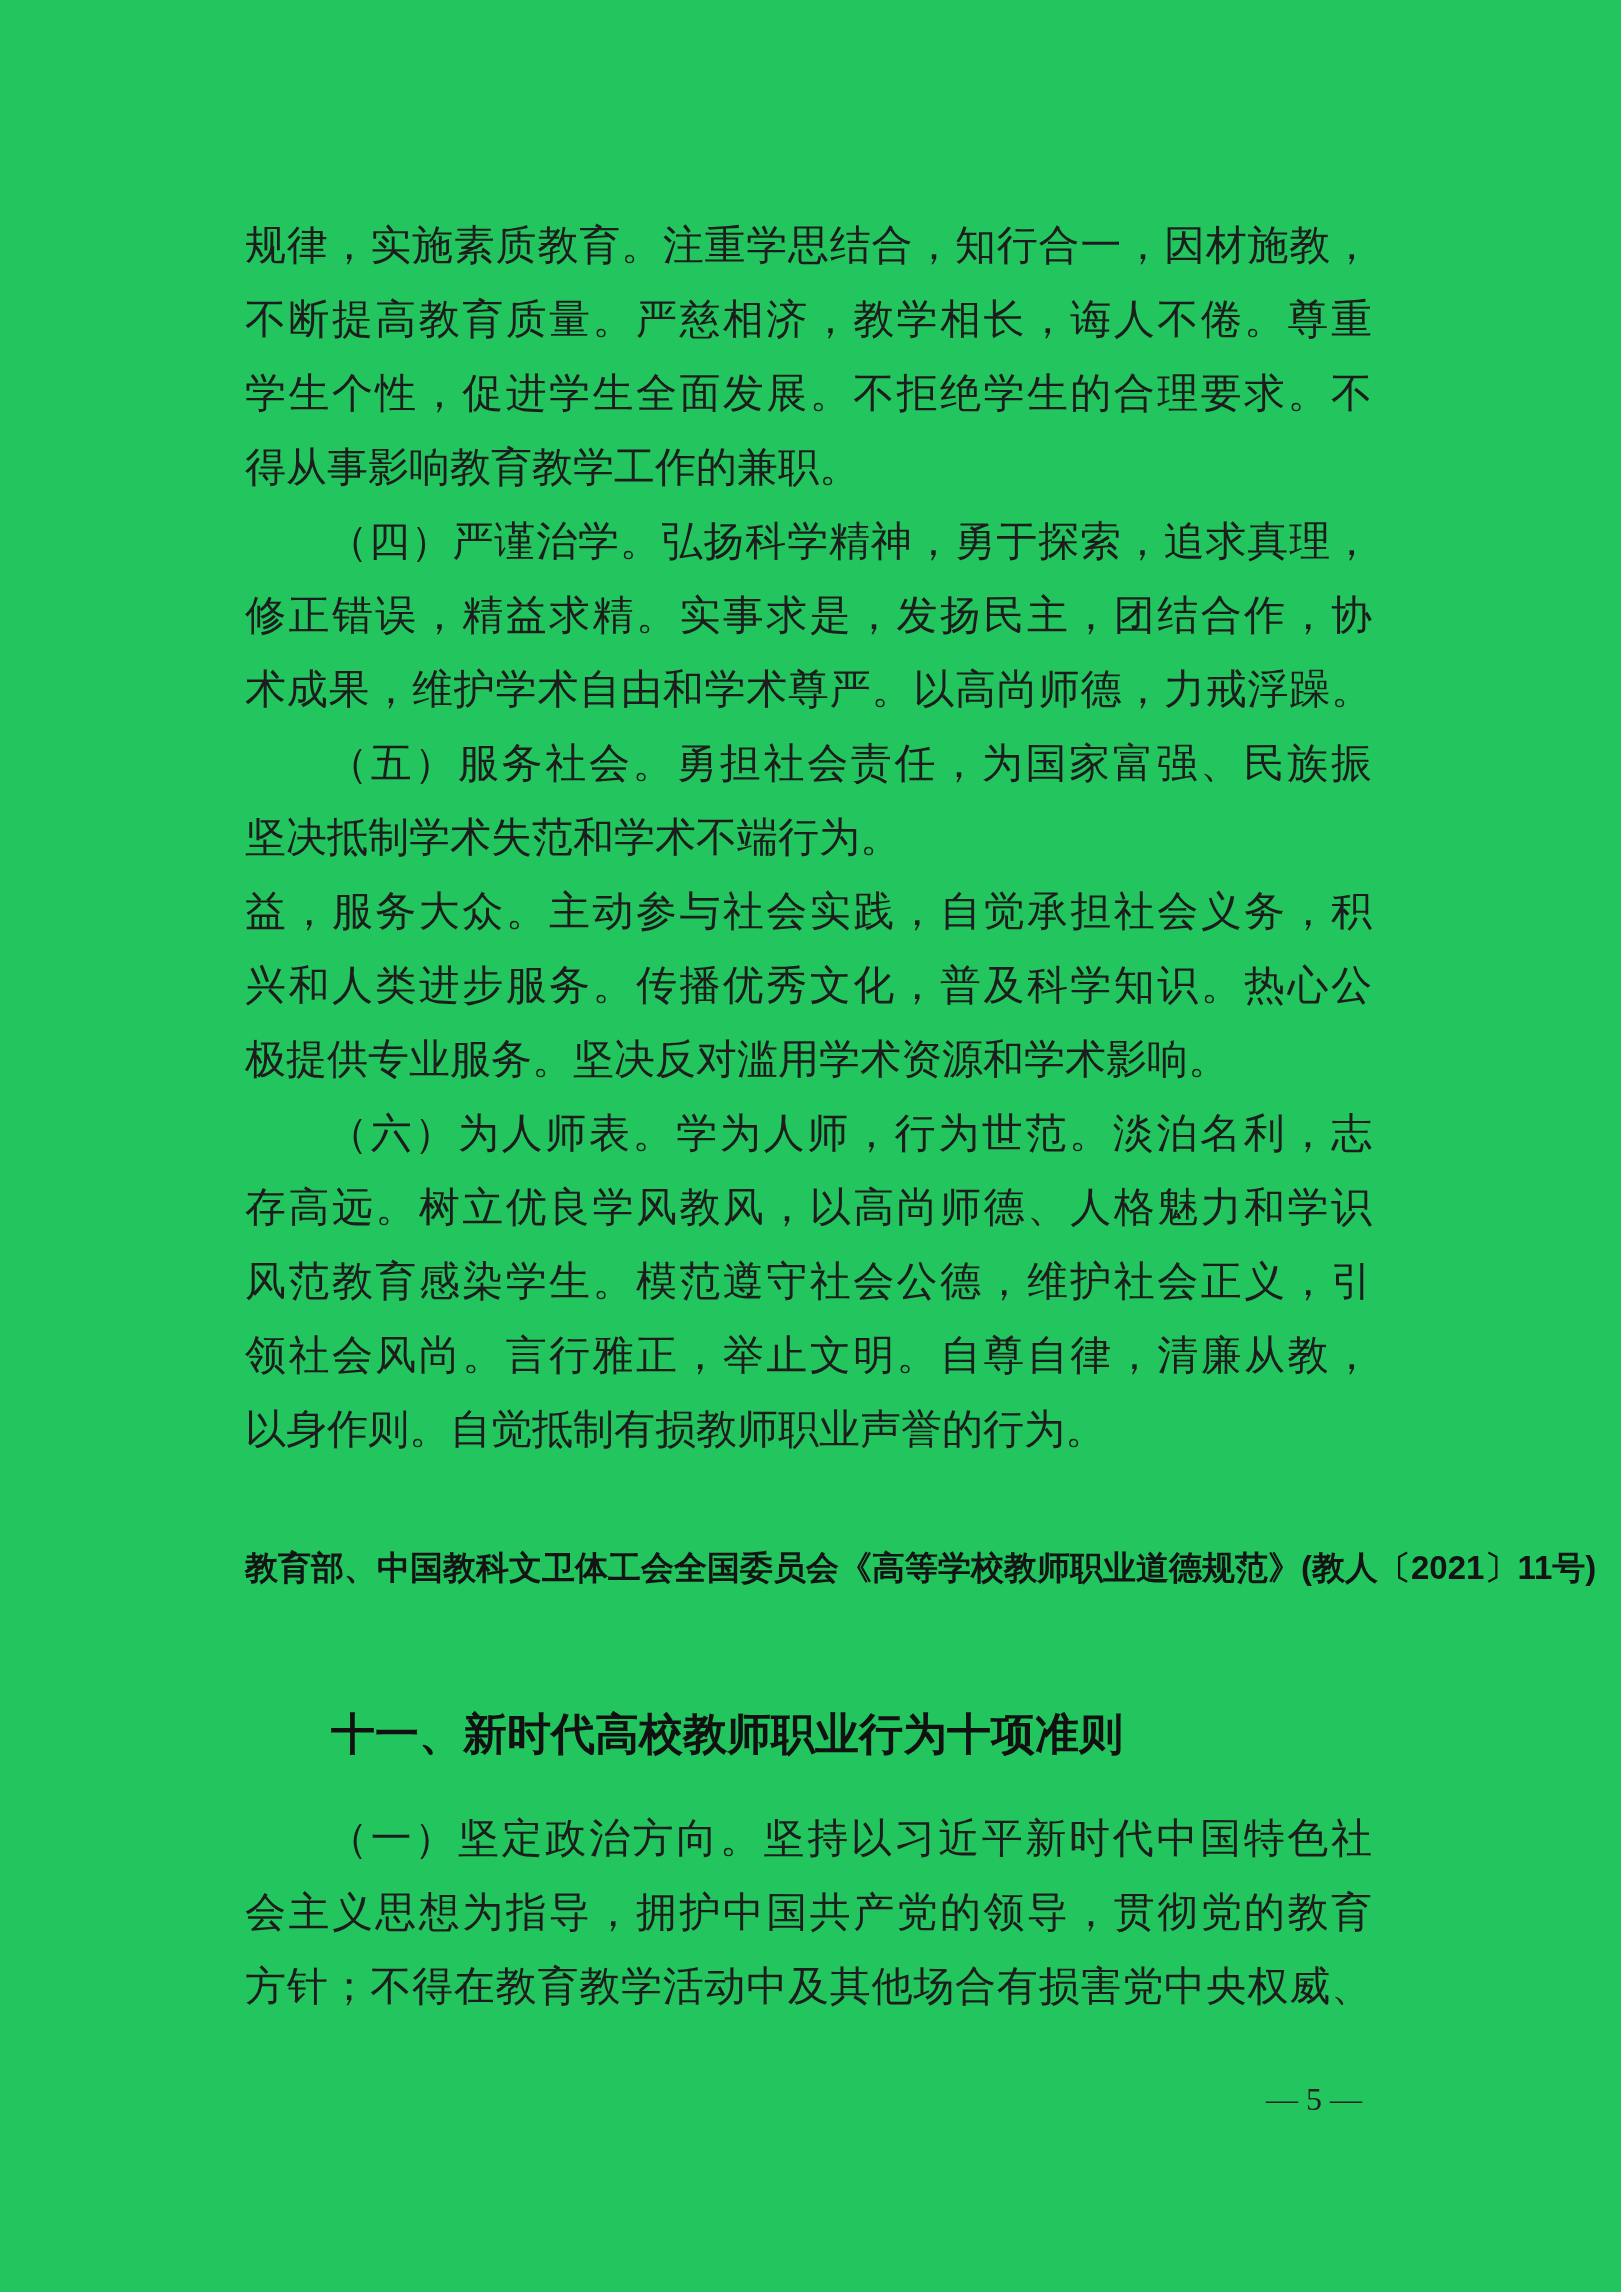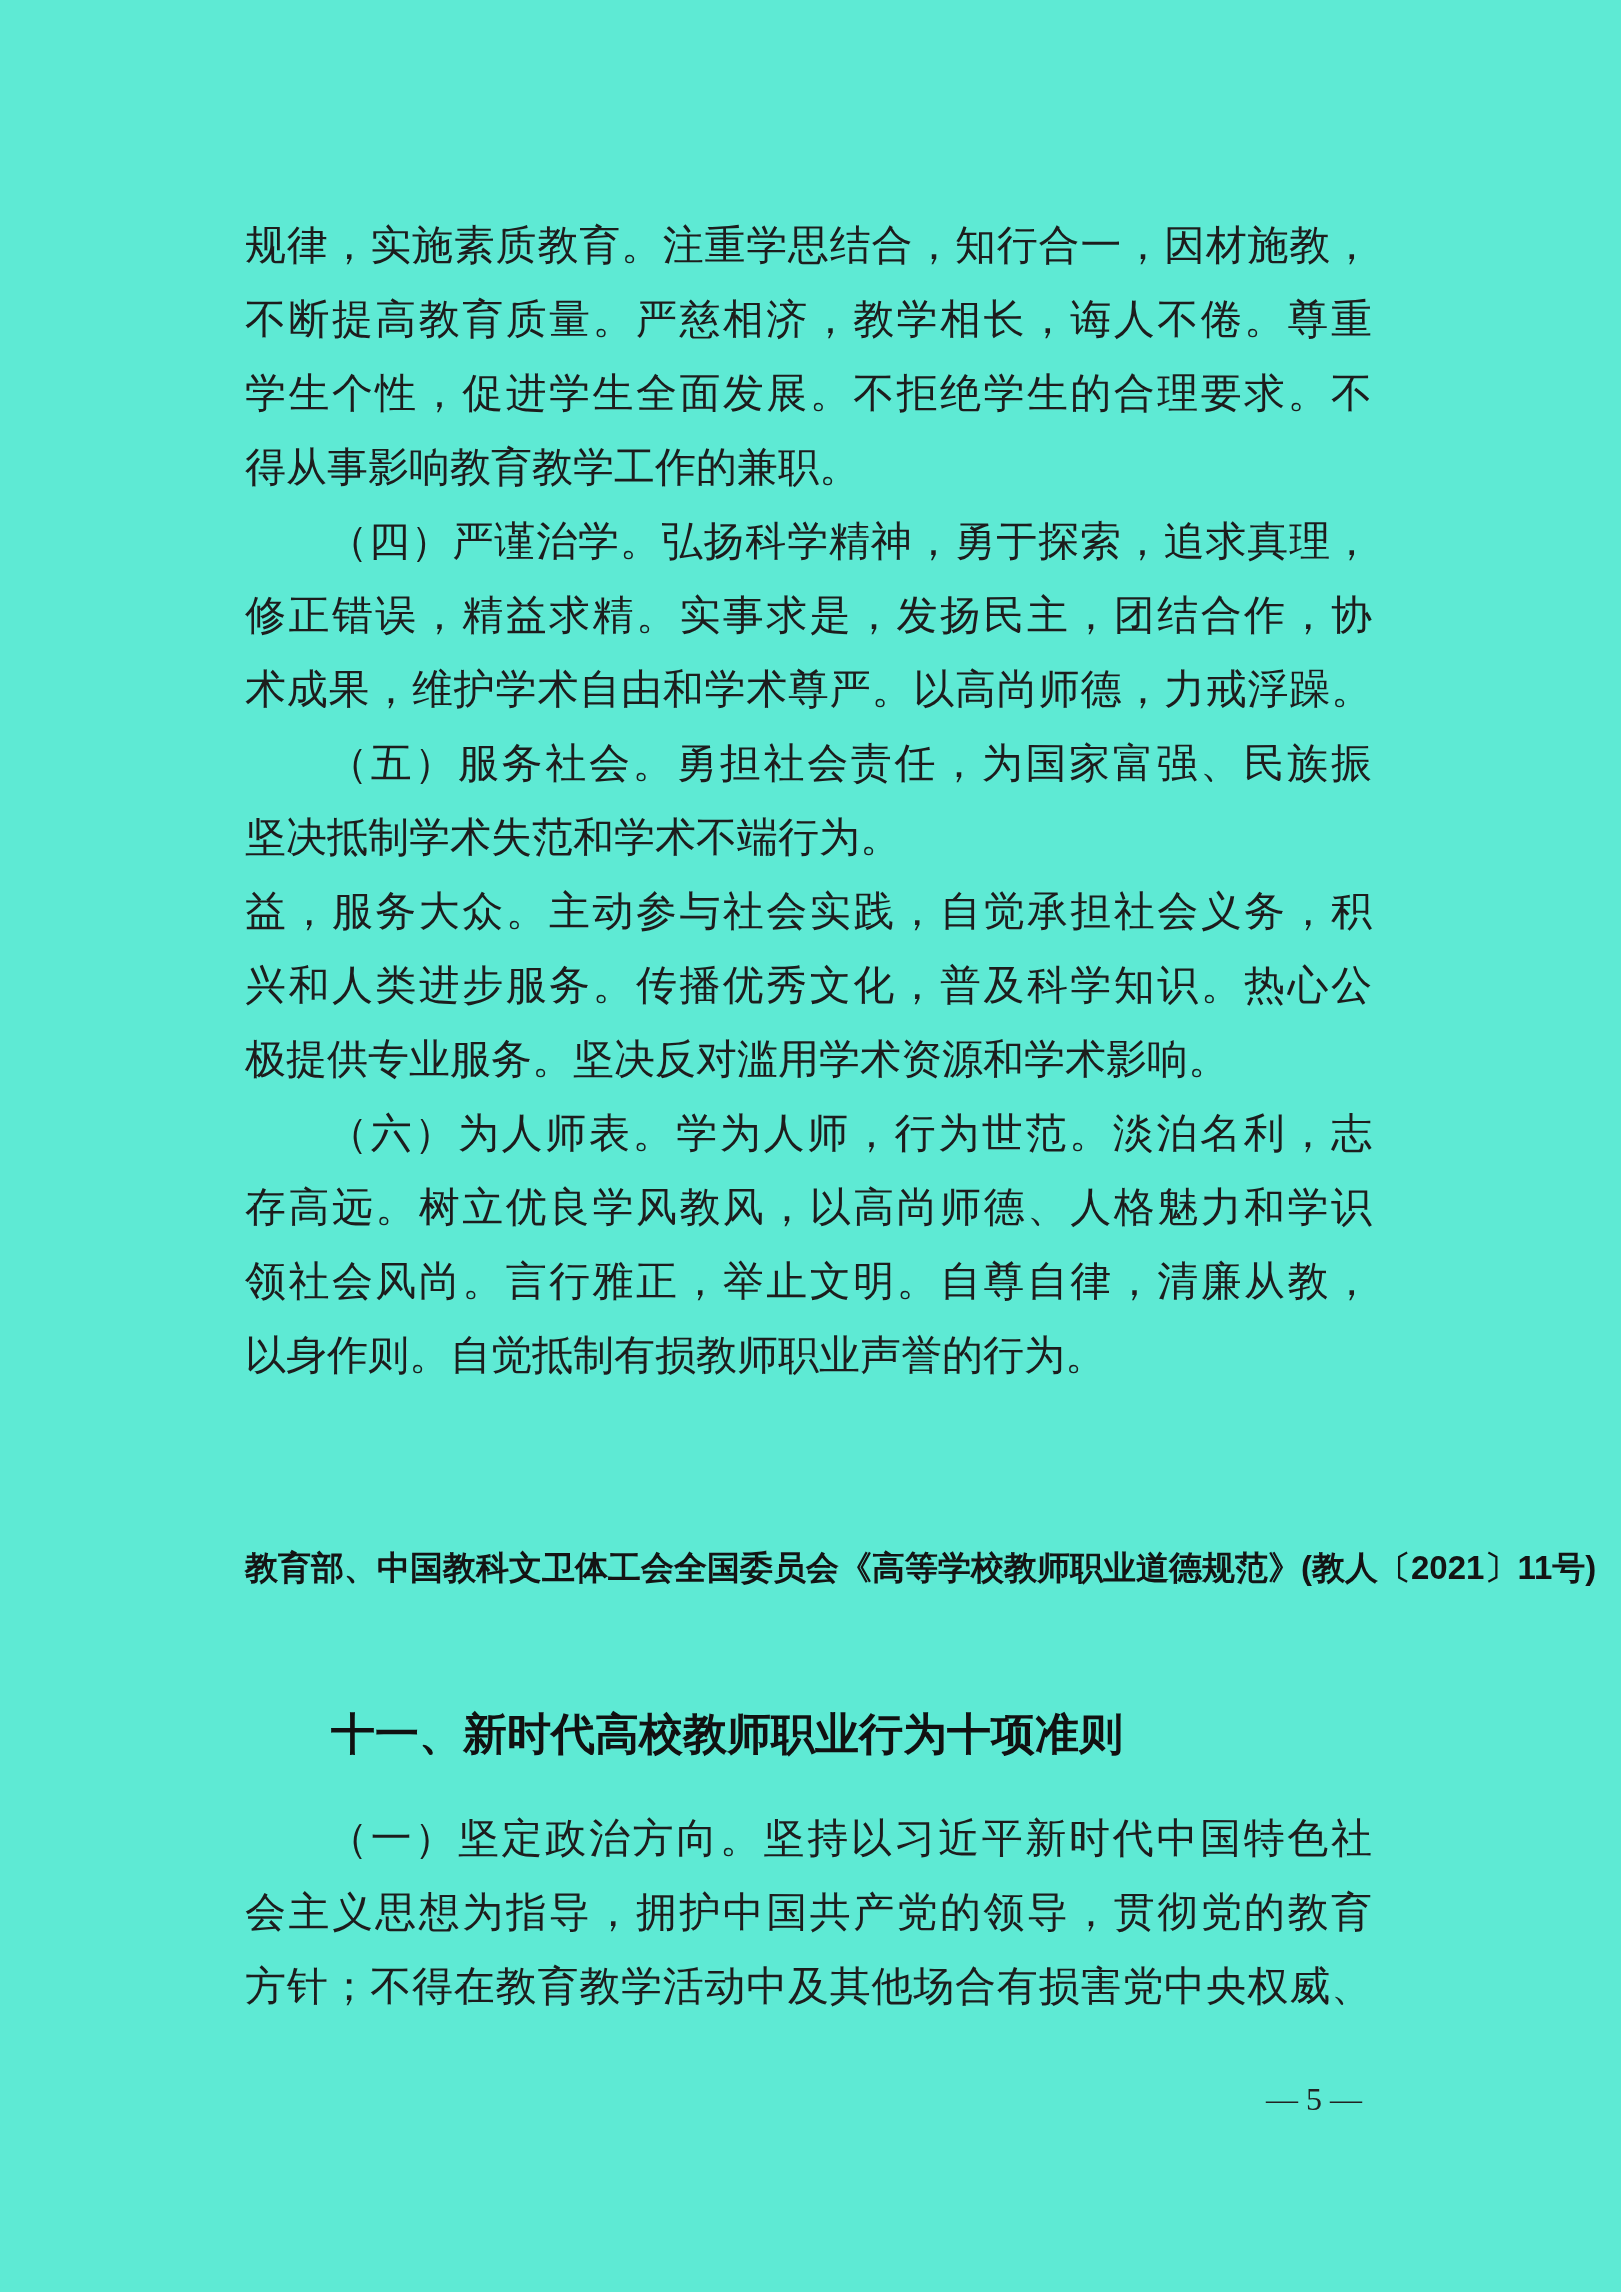--- a/index.html
+++ b/index.html
@@ -1,20 +1,20 @@
 <!DOCTYPE html>
 <html><head>
 <meta charset="utf-8">
 <style>
   html, body { margin: 0; padding: 0; background: #888; }
   .page {
     position: relative;
     width: 1621px;
     height: 2293px;
-    background: #5eead4;
+    background: #22c55e;
     font-family: "Liberation Serif", serif;
     color: #1d1d1d;
     overflow: hidden;
   }
   .body-text {
     position: absolute;
     left: 245px;
     top: 208px;
     width: 1127px;
   }
@@ -86,20 +86,21 @@
     <p class="line indent">（四）严谨治学。弘扬科学精神，勇于探索，追求真理，</p>
     <p class="line">修正错误，精益求精。实事求是，发扬民主，团结合作，协</p>
     <p class="line">术成果，维护学术自由和学术尊严。以高尚师德，力戒浮躁。</p>
     <p class="line indent">（五）服务社会。勇担社会责任，为国家富强、民族振</p>
     <p class="line end">坚决抵制学术失范和学术不端行为。</p>
     <p class="line">益，服务大众。主动参与社会实践，自觉承担社会义务，积</p>
     <p class="line">兴和人类进步服务。传播优秀文化，普及科学知识。热心公</p>
     <p class="line end">极提供专业服务。坚决反对滥用学术资源和学术影响。</p>
     <p class="line indent">（六）为人师表。学为人师，行为世范。淡泊名利，志</p>
     <p class="line">存高远。树立优良学风教风，以高尚师德、人格魅力和学识</p>
+    <p class="line">风范教育感染学生。模范遵守社会公德，维护社会正义，引</p>
     <p class="line">领社会风尚。言行雅正，举止文明。自尊自律，清廉从教，</p>
     <p class="line end">以身作则。自觉抵制有损教师职业声誉的行为。</p>
   </main>
 
   <div class="citation">教育部、中国教科文卫体工会全国委员会《高等学校教师职业道德规范》(教人〔2021〕11号)</div>
 
   <h2 class="section-heading">十一、新时代高校教师职业行为十项准则</h2>
 
   <div class="section-paragraph">
     <p class="line indent">（一）坚定政治方向。坚持以习近平新时代中国特色社</p>

